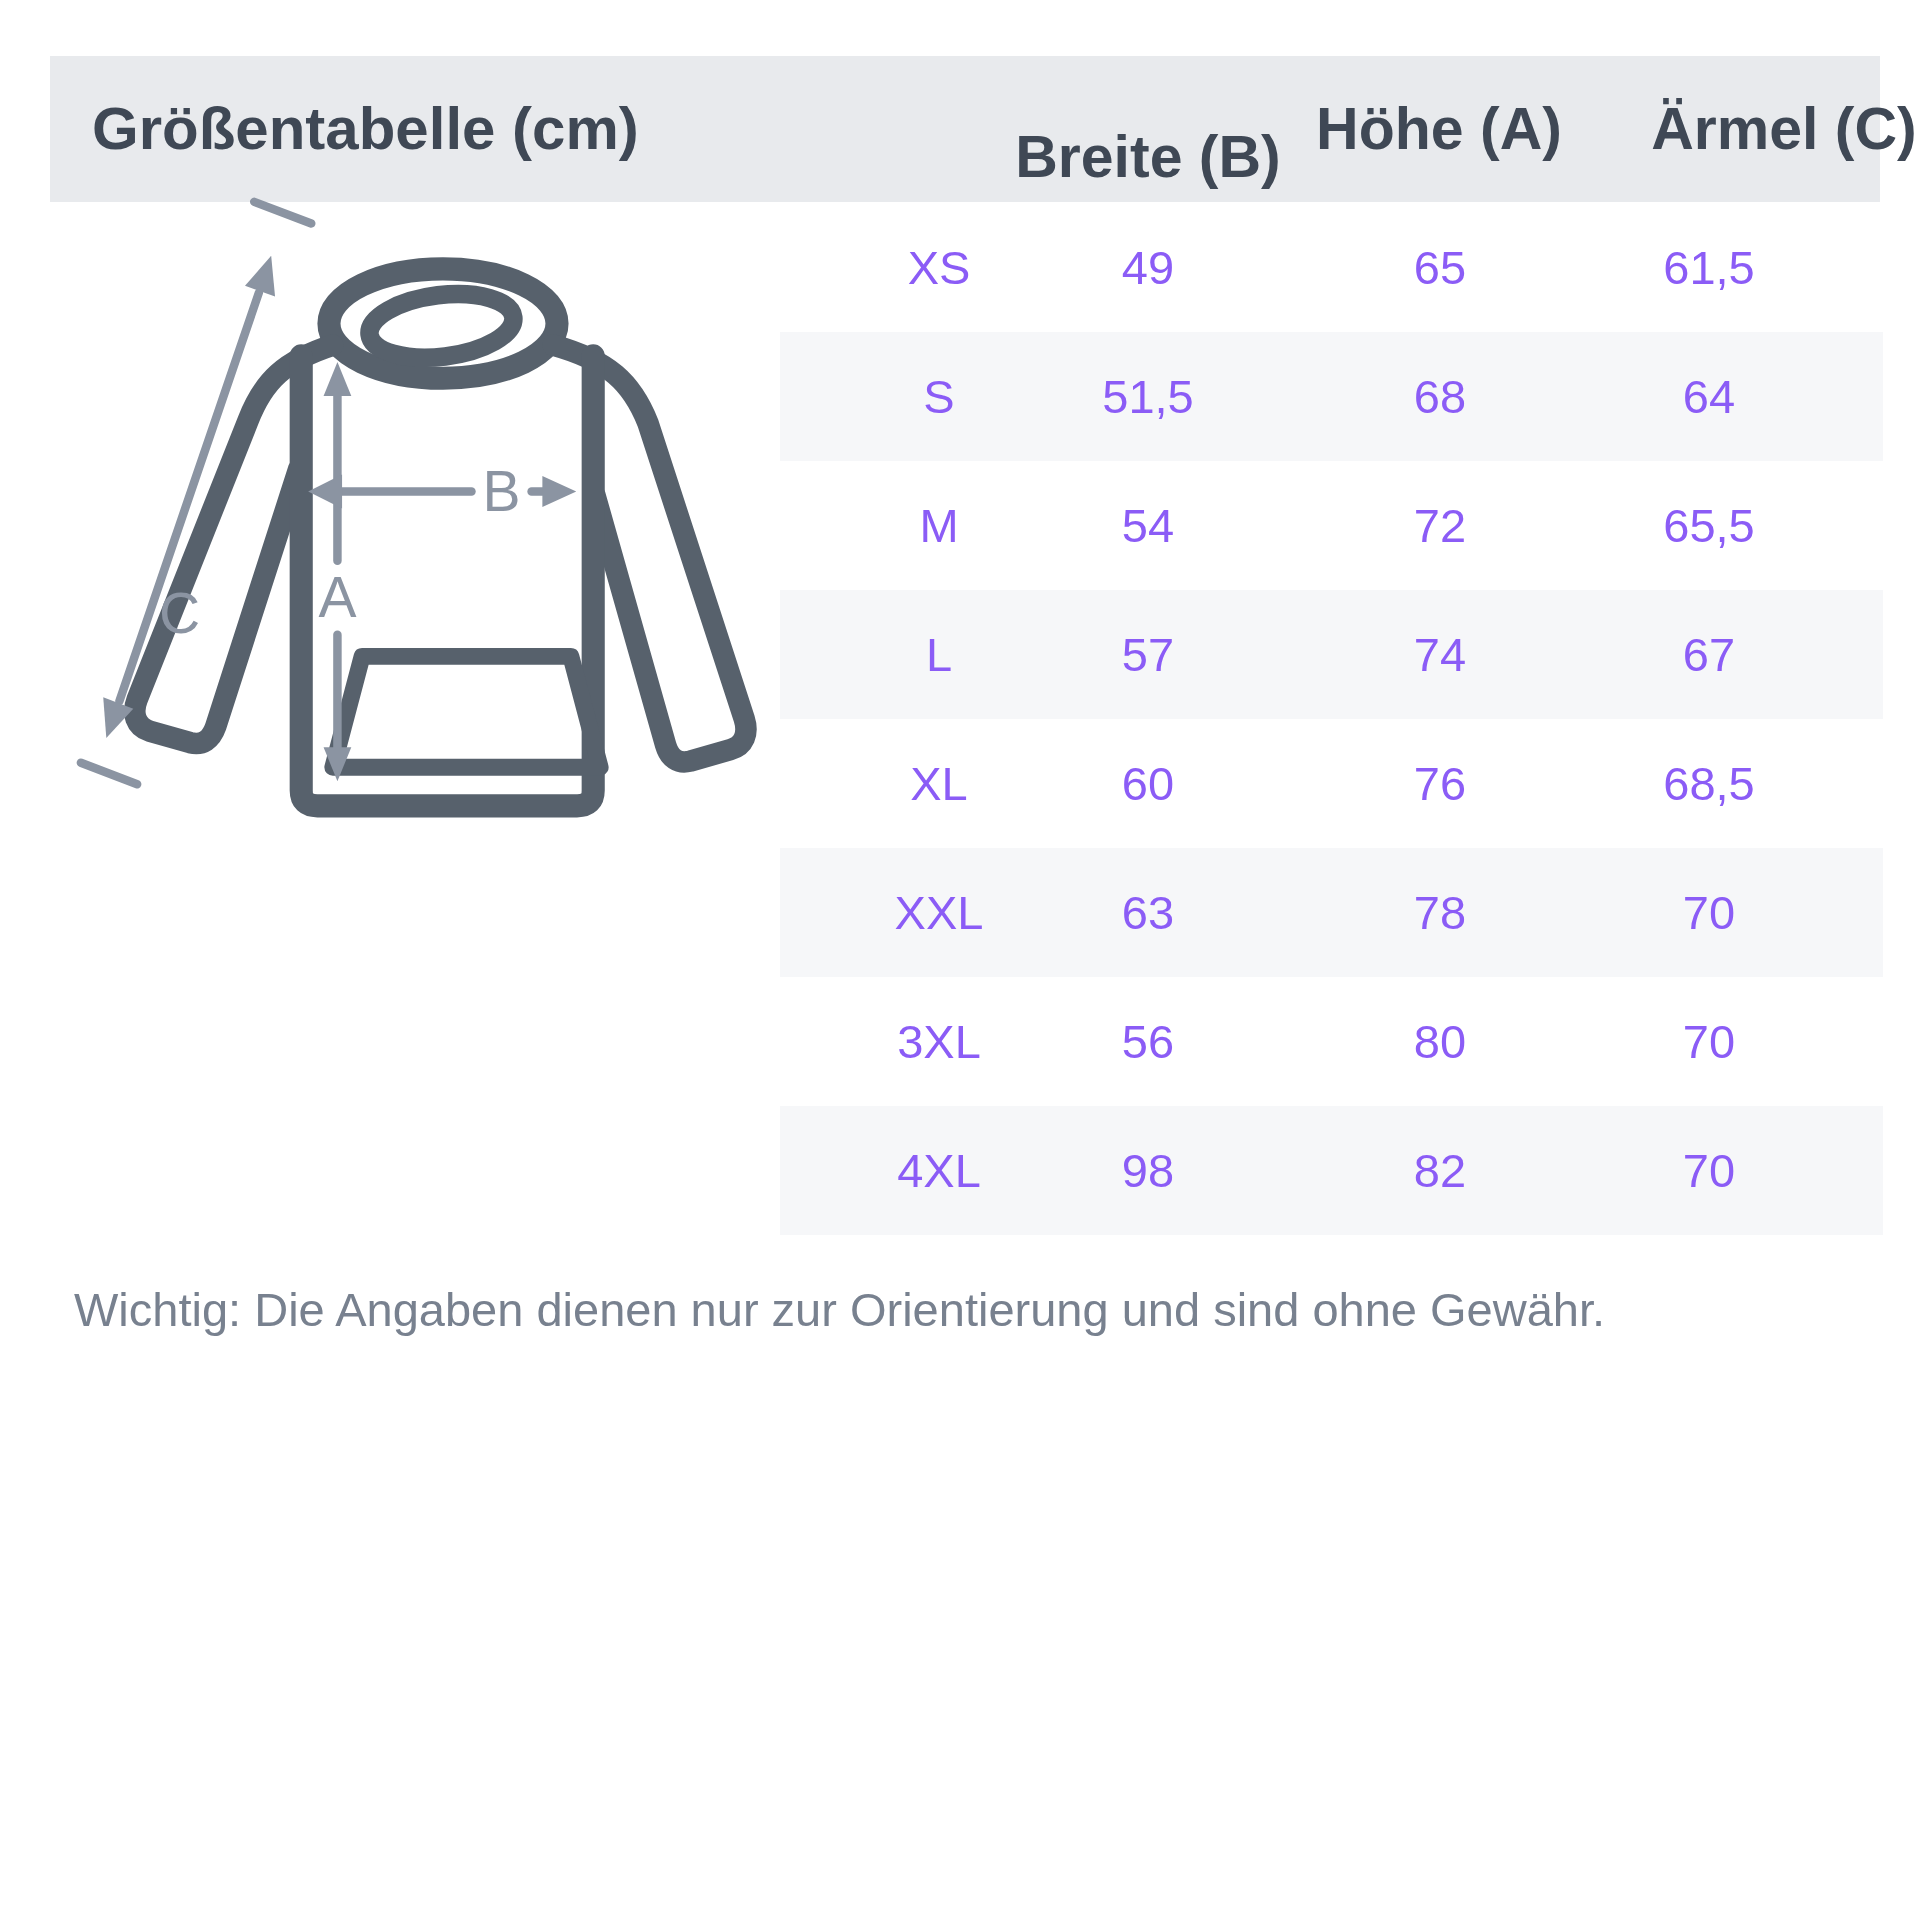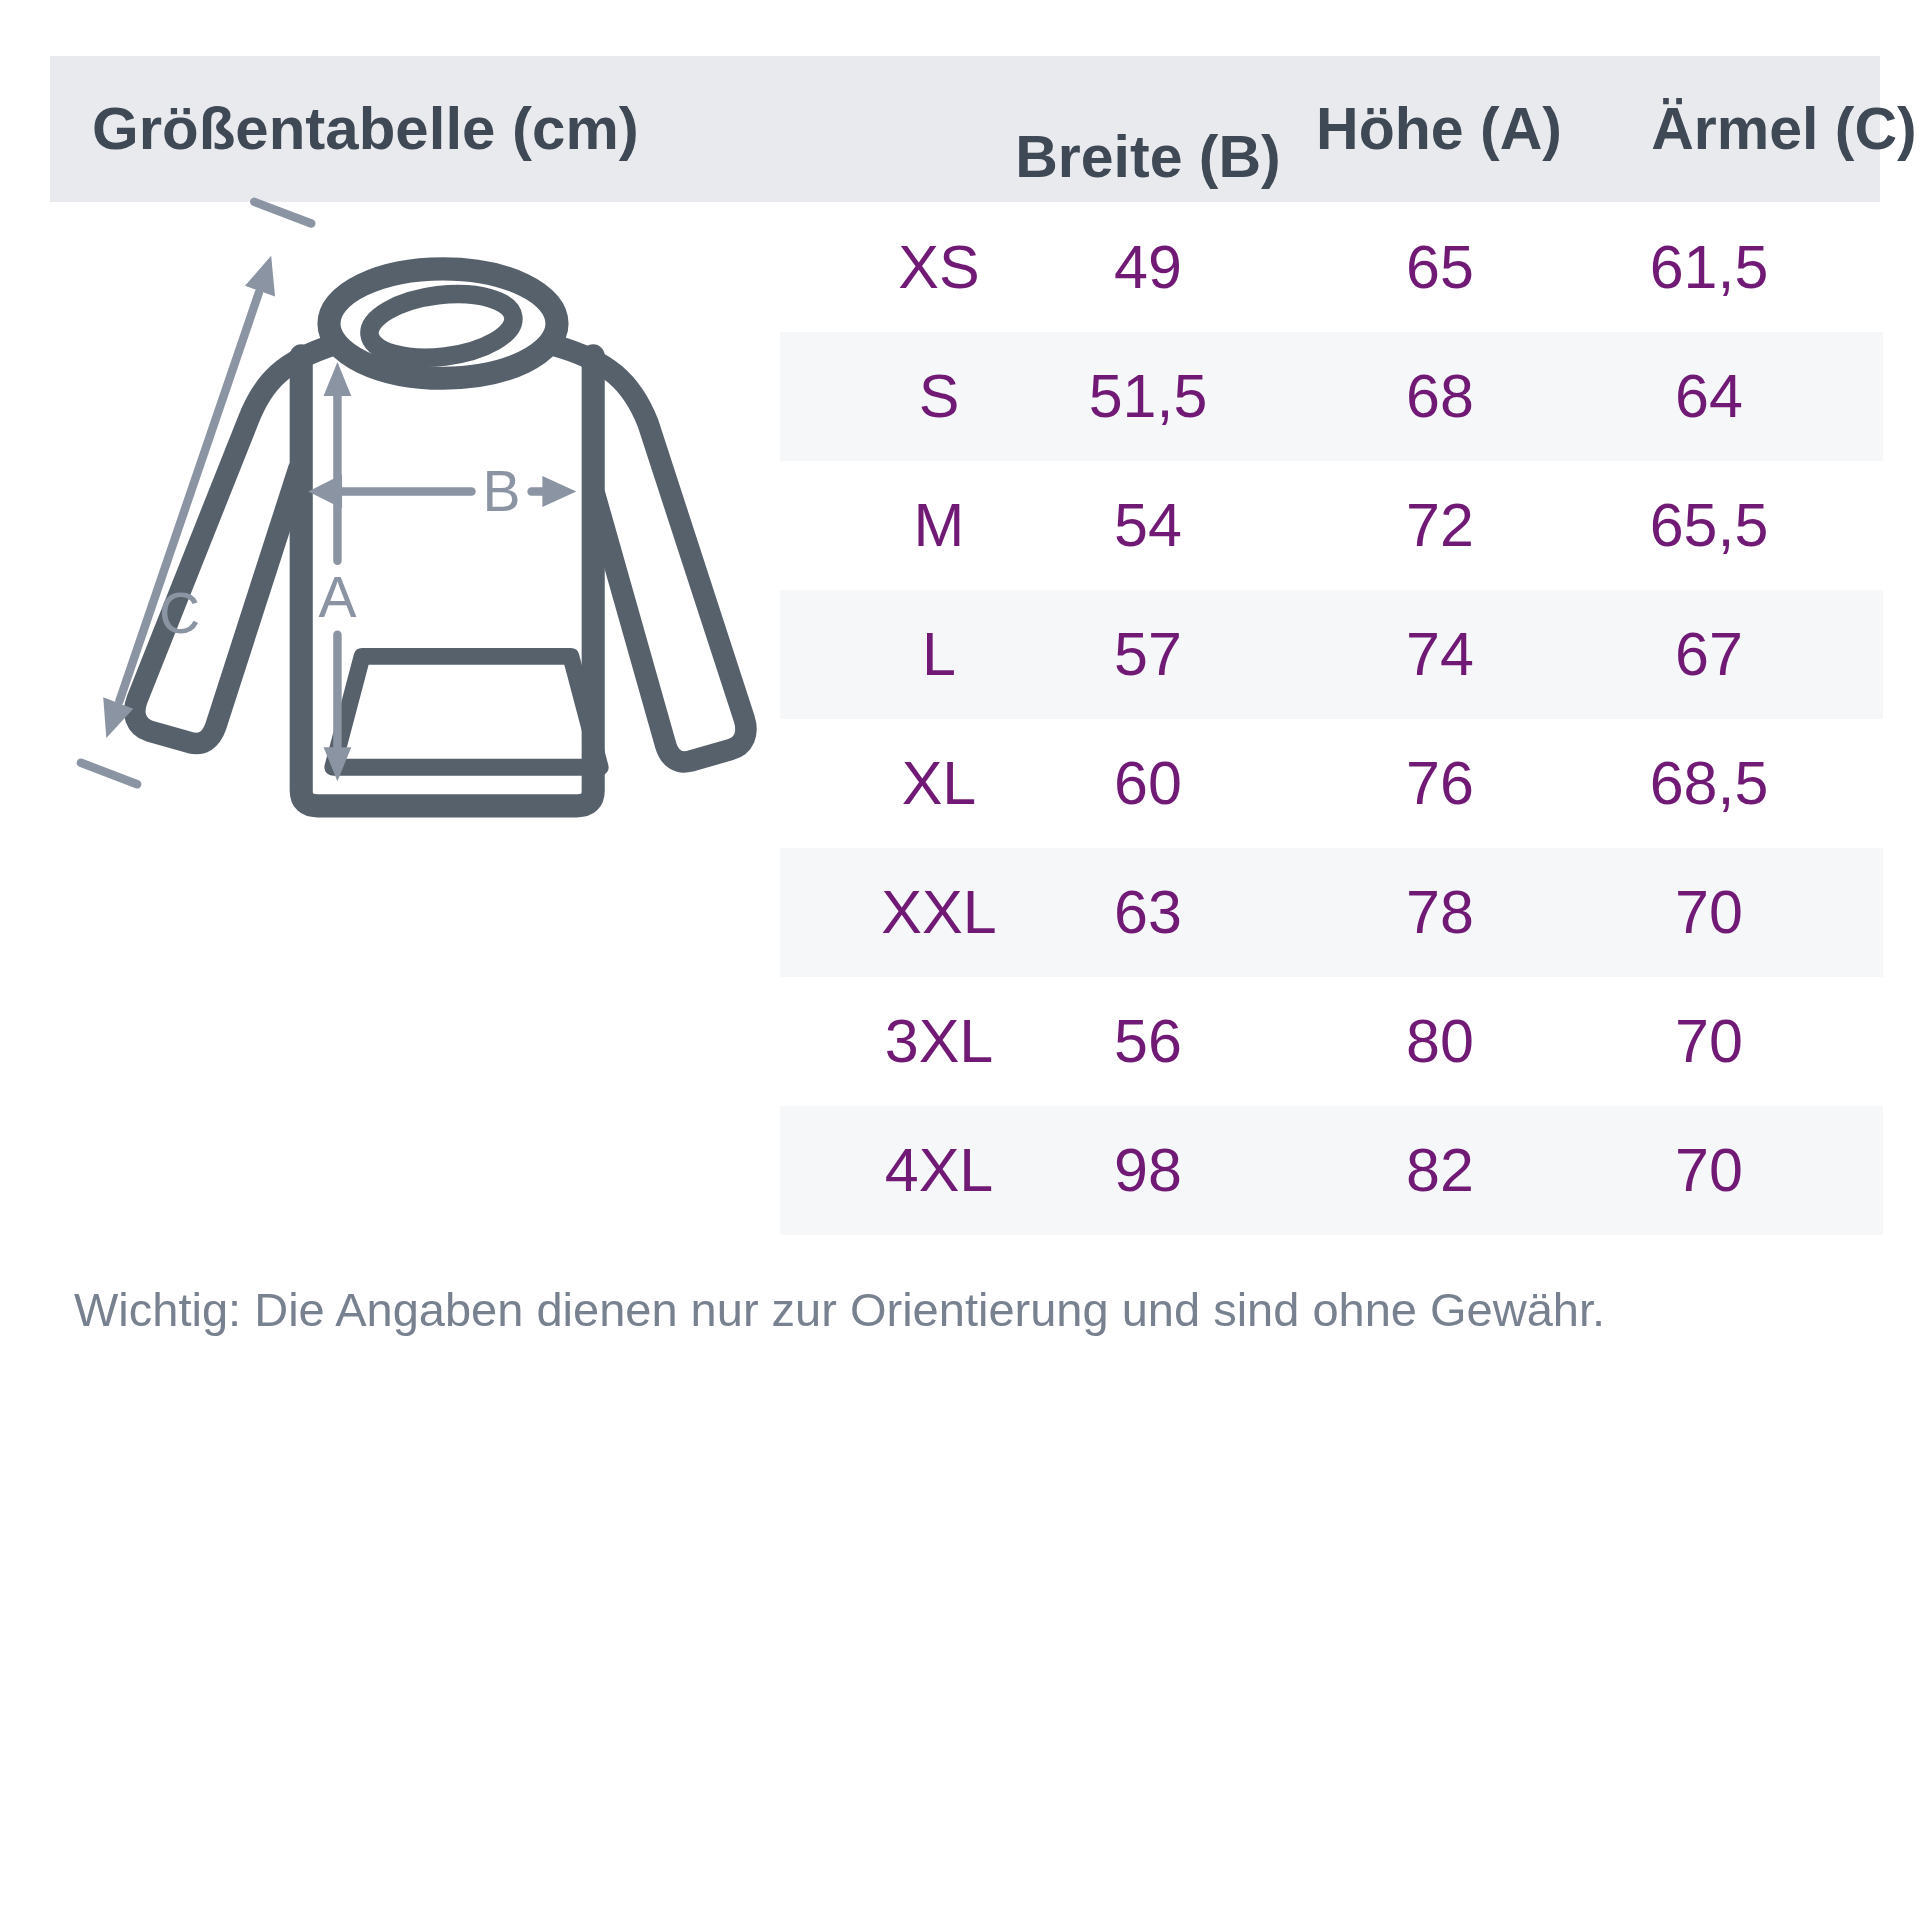--- a/index.html
+++ b/index.html
@@ -27,21 +27,21 @@
 
   
   #size-table{
     position:absolute;left:780px;top:203px;width:1103px;height:1036px;
   }
   .trow{position:relative;width:1103px;height:129px;}
   .trow:nth-child(even){background:#f6f7f9;}
   .cell{
     position:absolute;top:0;height:129px;line-height:129px;
     transform:translateX(-50%);
-    font-size:61px;color:#701a75;white-space:nowrap;
+    font-size:47px;color:#8b5cf6;white-space:nowrap;
   }
   .c0{left:159px;}
   .c1{left:368px;}
   .c2{left:660px;}
   .c3{left:929px;}
 
   
   #diagram{position:absolute;left:0;top:0;}
   #diagram text{
     font-family:"Liberation Sans", sans-serif;

